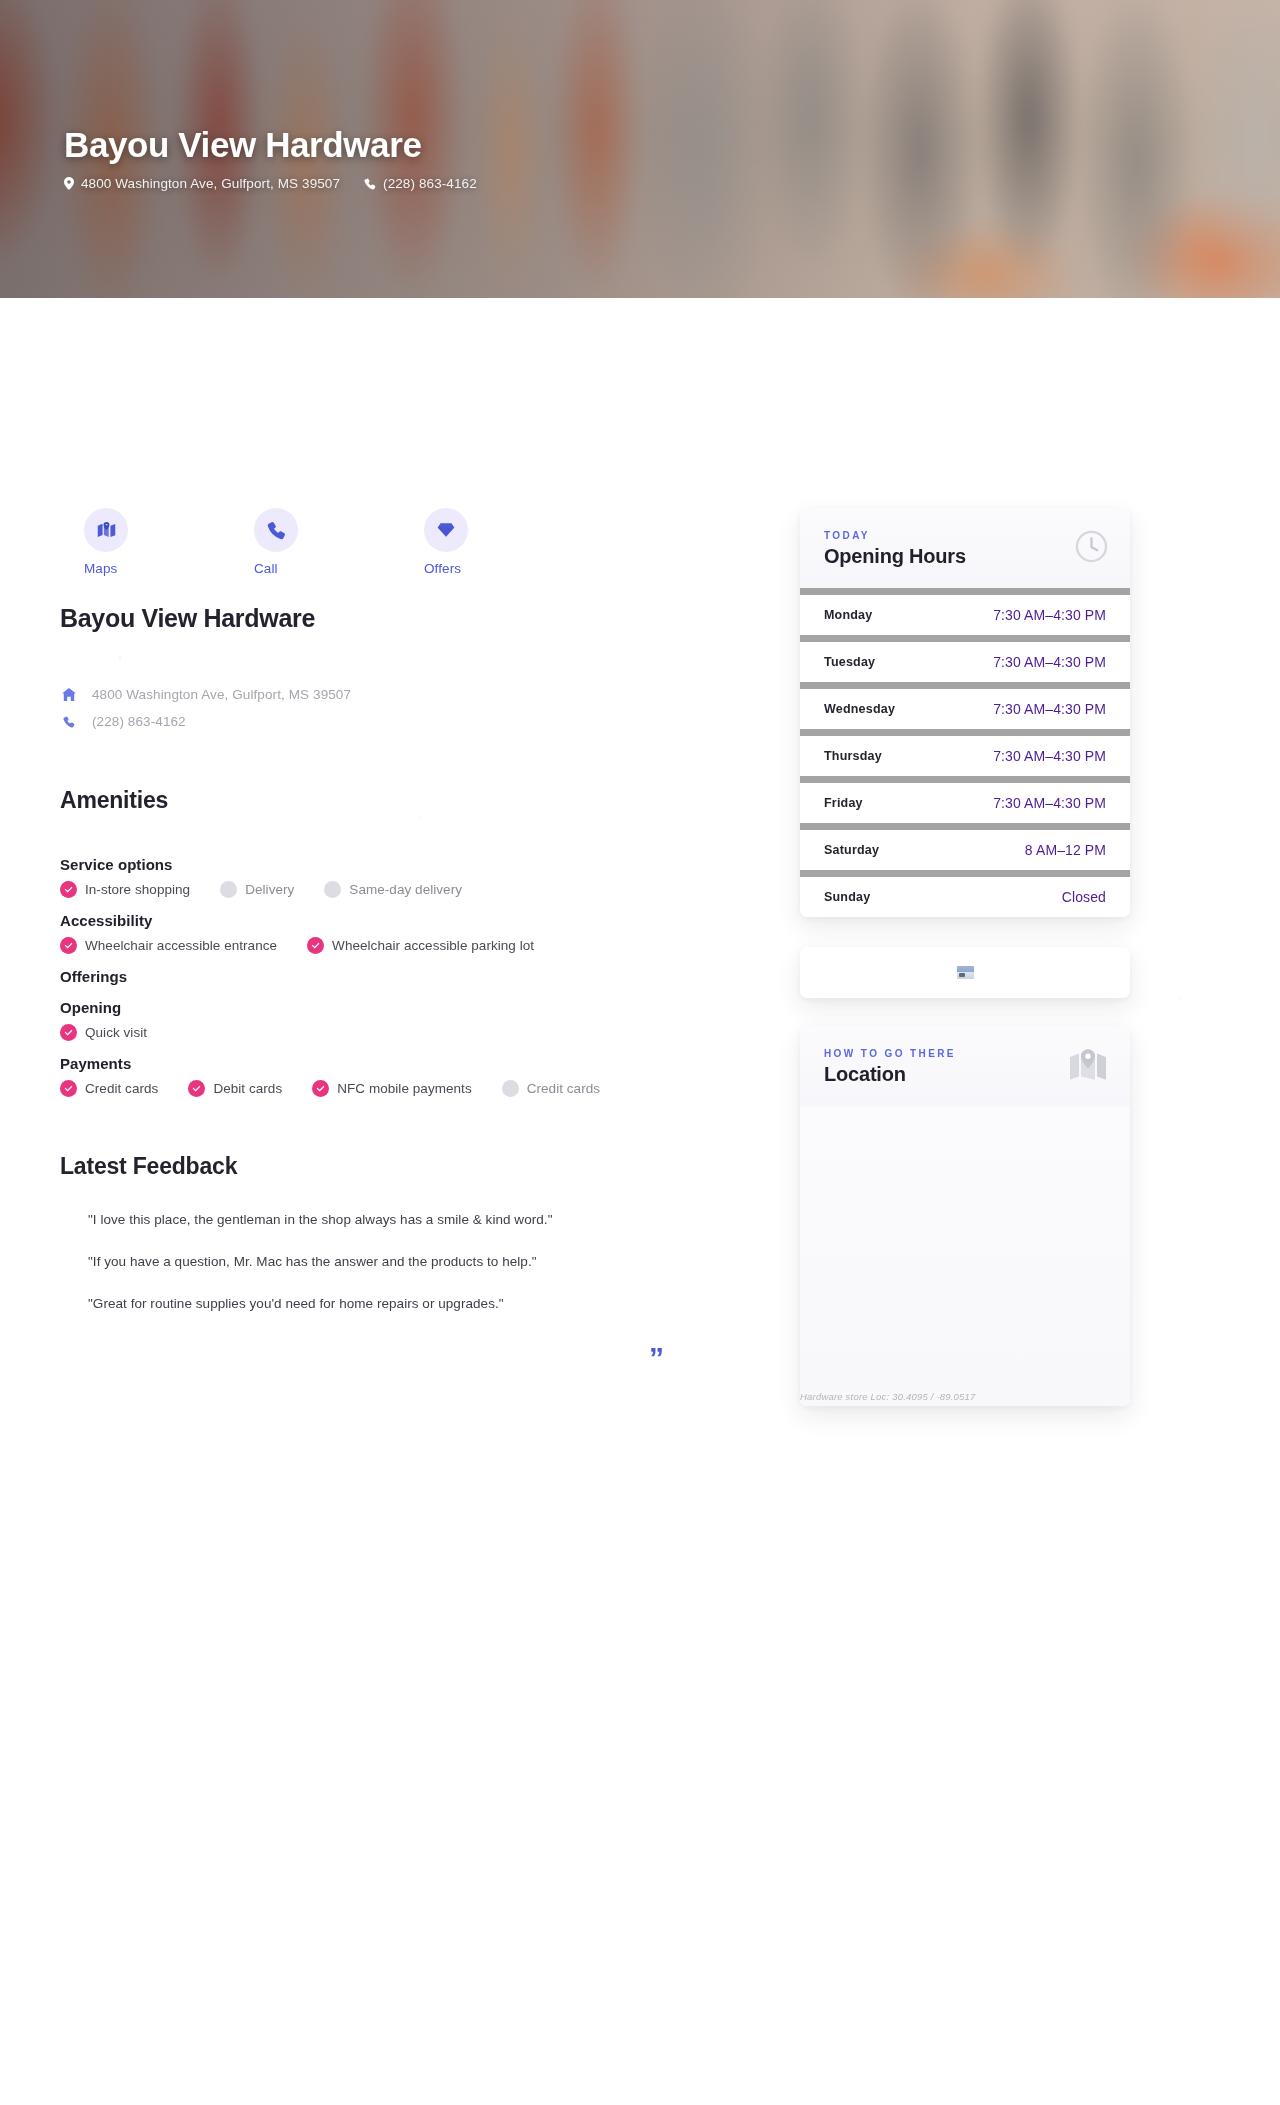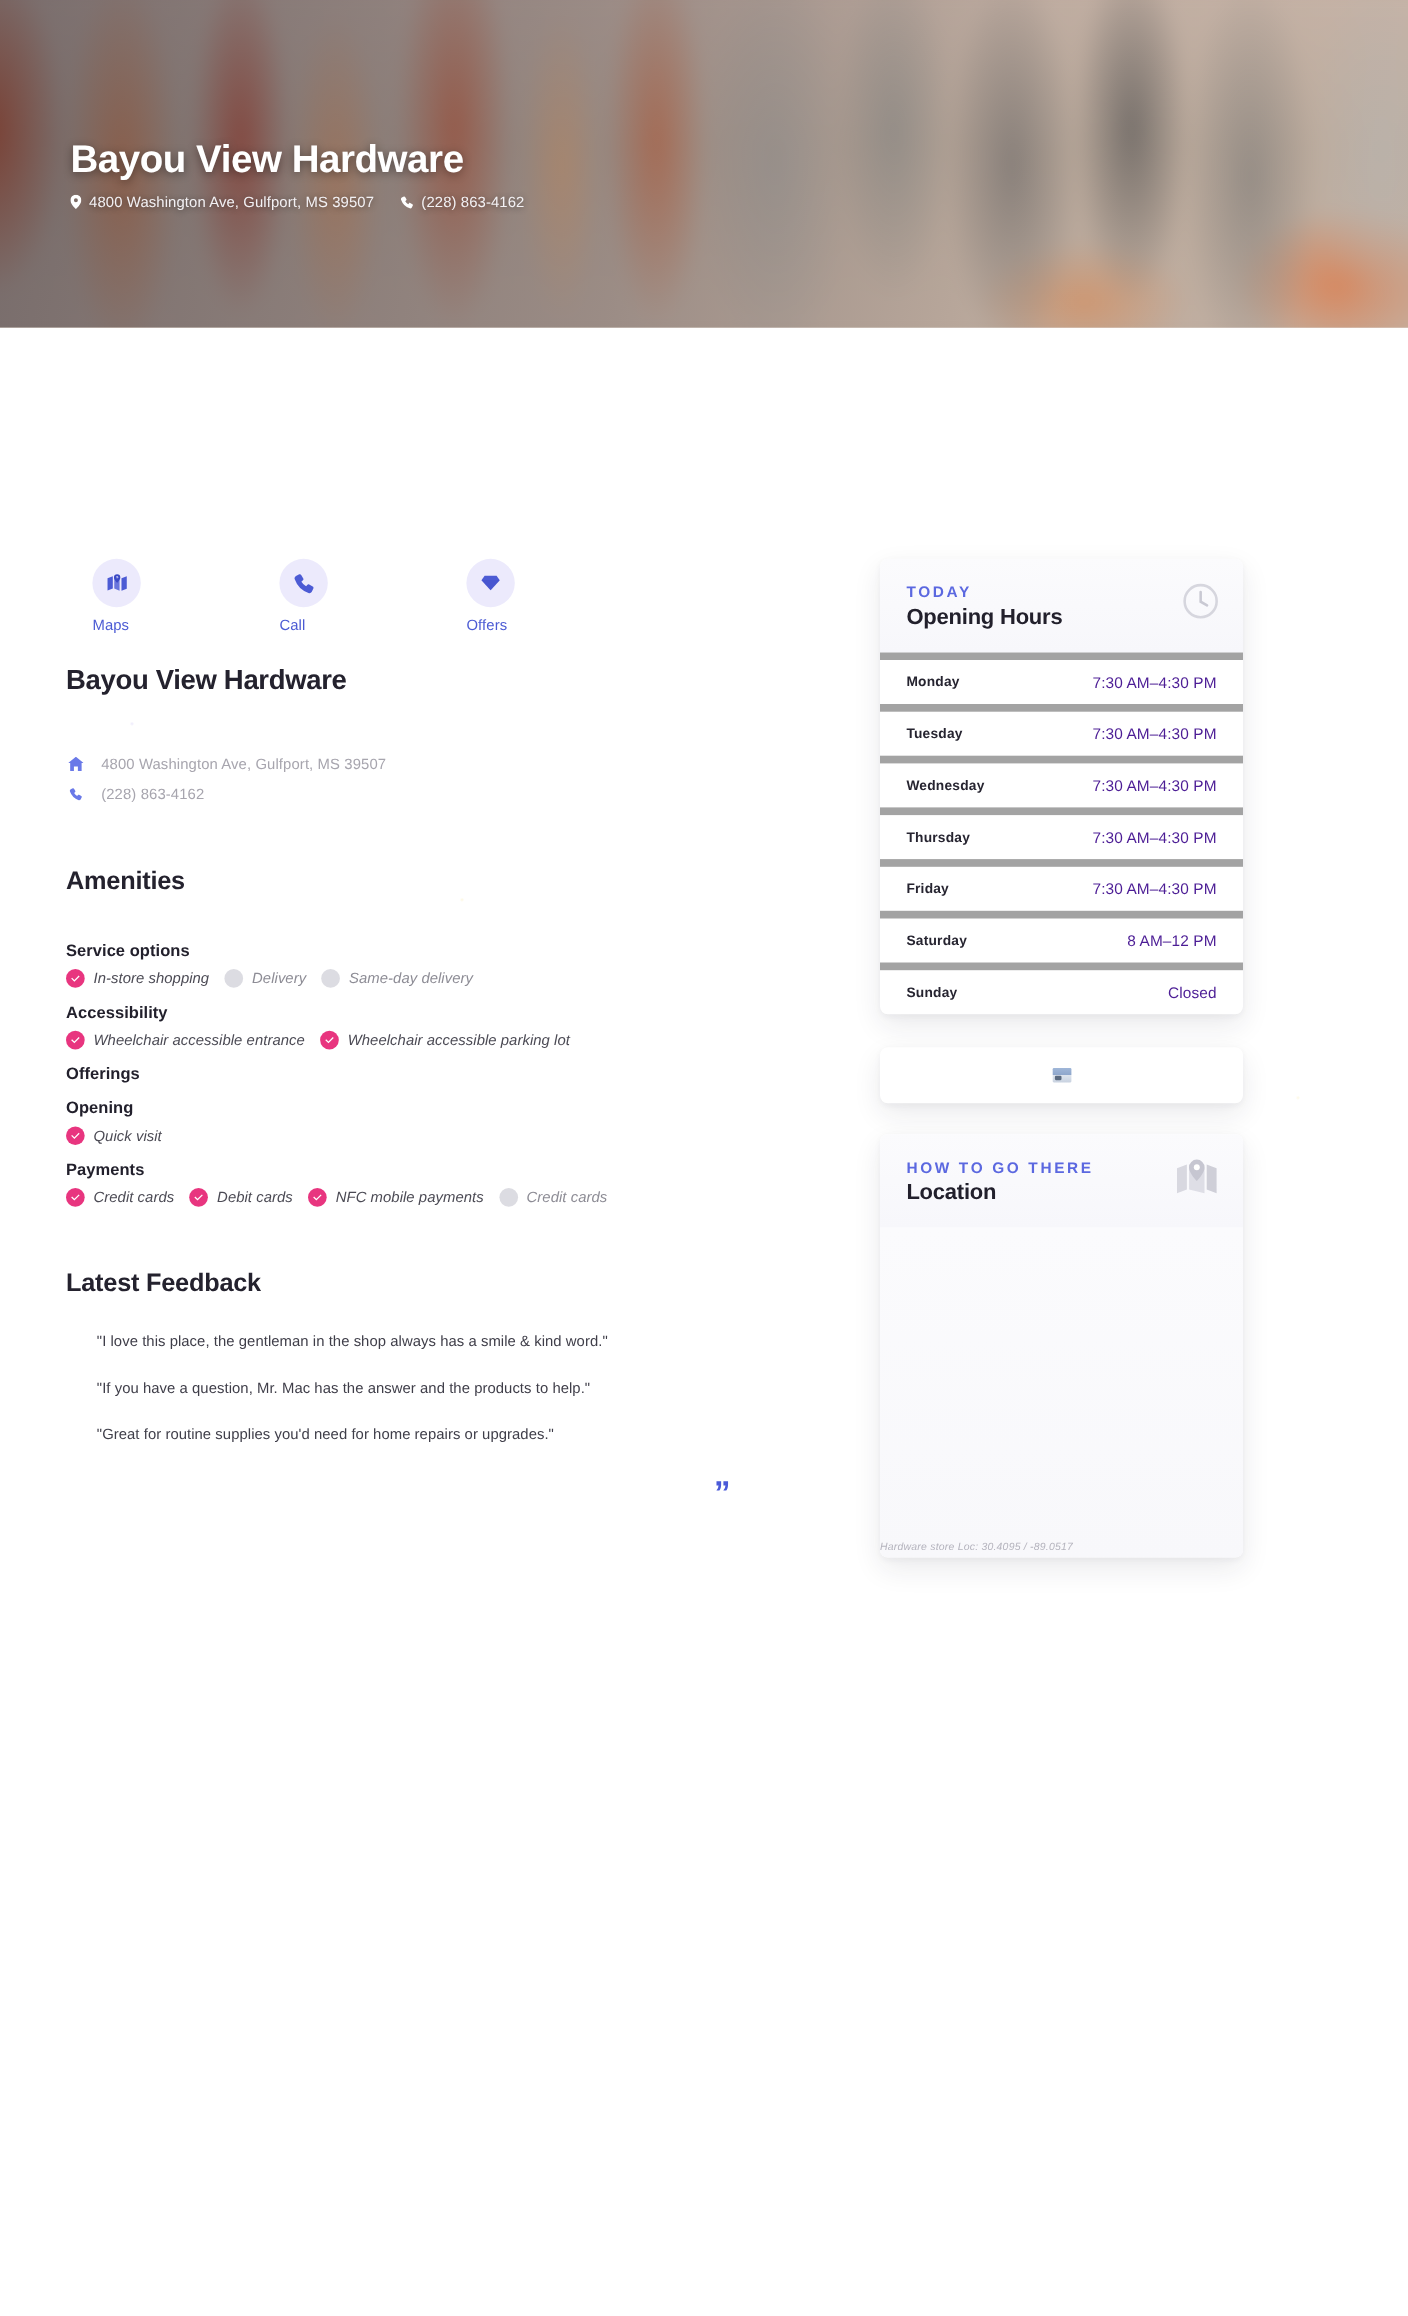--- a/index.html
+++ b/index.html
@@ -181,22 +181,21 @@
     font-size: 15px;
     font-weight: 700;
     color: #22202c;
     margin-bottom: 8px;
     letter-spacing: .05px;
   }
   .amen-items {
     display: flex;
     flex-wrap: wrap;
     align-items: center;
-    gap: 8px 14px;
-    font-style: italic;
+    gap: 8px 30px;
   }
   .amen-item {
     display: flex;
     align-items: center;
     gap: 8px;
     font-size: 13.5px;
     color: #4b4a54;
     letter-spacing: .05px;
   }
   .amen-item.off { color: #8d8c95; }
@@ -236,21 +235,21 @@
     border-radius: 7px;
     box-shadow: 0 10px 26px rgba(35,33,60,.09), 0 2px 6px rgba(35,33,60,.05);
     overflow: hidden;
   }
   .card-head {
     position: relative;
     padding: 22px 24px 20px;
     background: linear-gradient(180deg, #fbfbfd 0%, #f7f7fb 100%);
   }
   .card-eyebrow {
-    font-size: 14px;
+    font-size: 10px;
     font-weight: 700;
     letter-spacing: 2.4px;
     color: #5b68e0;
     margin-bottom: 4px;
   }
   .card-title {
     font-size: 20px;
     font-weight: 700;
     color: #22202c;
     letter-spacing: -0.2px;

